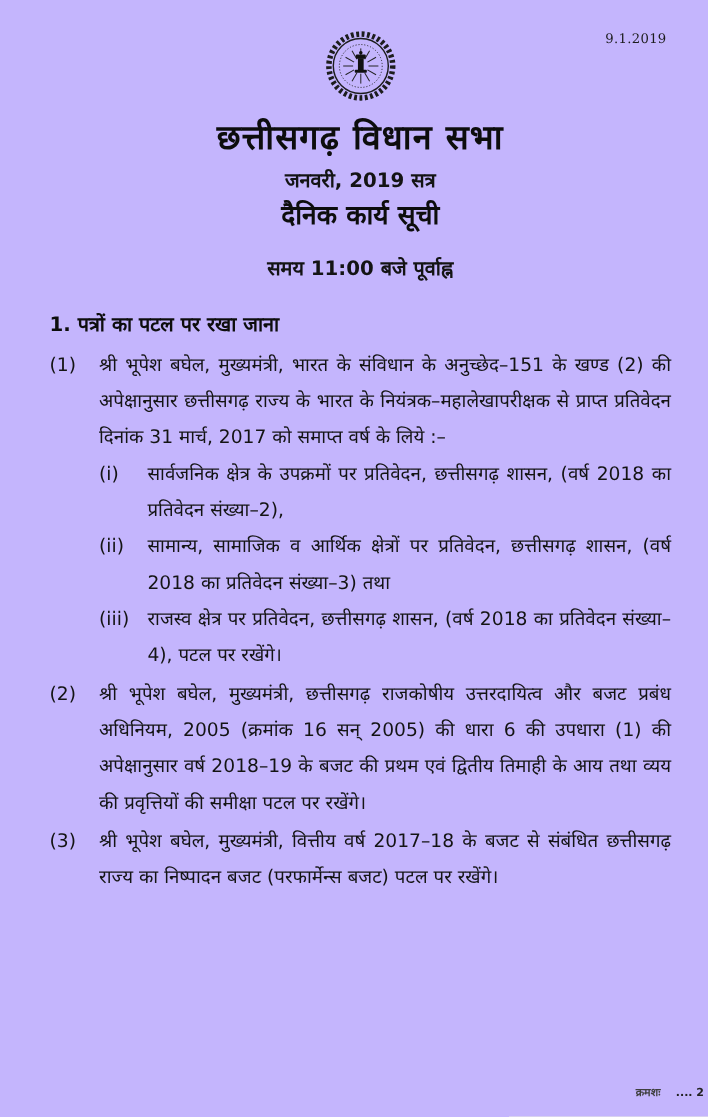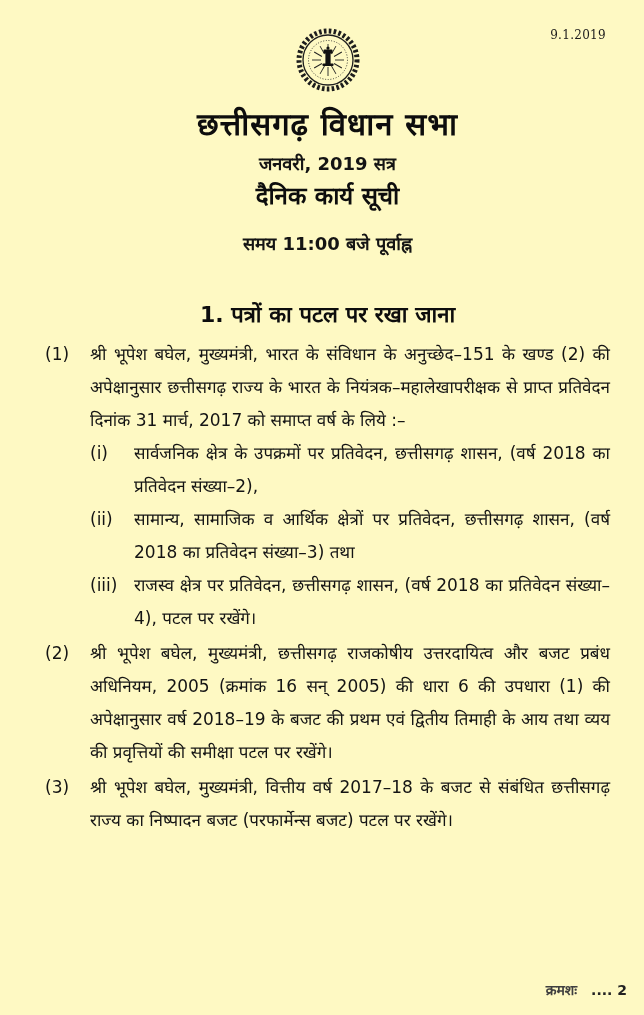--- a/index.html
+++ b/index.html
@@ -1,20 +1,20 @@
 <!DOCTYPE html>
 <html><head>
 <meta charset="utf-8">
 <style>
   html,body{margin:0;padding:0;background:#e8e8e6;}
   .page{
     position:relative;
     width:644px;height:1015px;
     margin:0 auto;
-    background:#fef9c3;
+    background:#c4b5fd;
     color:#141414;
     font-family:"DejaVu Sans",sans-serif;
     overflow:hidden;
     box-sizing:border-box;
     padding:26px 34px 0 45px;
   }
   .top-date{
     position:absolute;top:28px;right:38px;
     font-family:"DejaVu Serif",serif;
     font-size:12px;color:#1c1c1c;letter-spacing:.3px;
@@ -23,39 +23,39 @@
   .title{
     margin:6px 0 0 0;
     font-size:31px;font-weight:700;letter-spacing:1px;
     text-align:center;color:#0d0d0d;
   }
   .session-line{margin-top:7px;font-size:18px;font-weight:700;text-align:center;}
   .doc-title{margin:3px 0 0 0;font-size:24px;font-weight:700;text-align:center;color:#0d0d0d;}
   .date-line{margin-top:9px;font-size:19px;font-weight:700;text-align:center;}
   .time-line{margin-top:20px;font-size:18px;font-weight:700;text-align:center;}
   .sec-head{
-    margin:43px 0 10px 0;
-    font-size:22px;font-weight:700;text-align:center;color:#0d0d0d;
+    margin:27px 0 10px 0;
+    font-size:18px;font-weight:700;text-align:left;color:#0d0d0d;
   }
   .sec-head.second{margin-top:24px;margin-bottom:6px;}
   .body-text{font-size:17px;line-height:33px;}
   .item{display:flex;margin-top:2px;}
   .item .num{flex:none;width:45px;}
   .item .txt{flex:1;text-align:justify;}
   .subitem{display:flex;margin-left:45px;}
   .subitem .num{flex:none;width:44px;}
   .subitem .txt{flex:1;text-align:justify;}
   .law-para{
     margin:4px 0 0 40px;
     text-align:justify;
     text-indent:58px;
   }
   .footer{
-    position:absolute;bottom:16px;right:17px;
-    font-size:14px;color:#3f3f3f;font-weight:600;
+    position:absolute;bottom:16px;right:4px;
+    font-size:10px;color:#3f3f3f;font-weight:600;
   }
   .footer .dots{margin-left:14px;font-weight:700;color:#222;}
 </style>
 </head>
 <body>
 
 <div class="page">
 
   <div class="top-date">9.1.2019</div>
 

